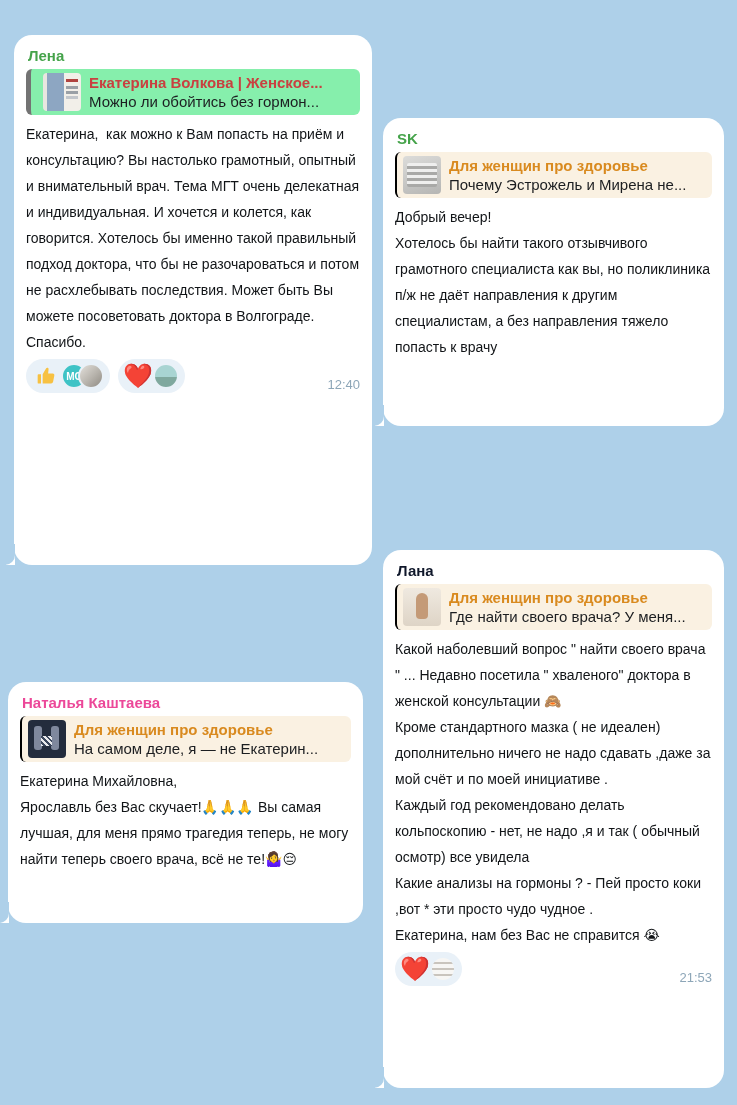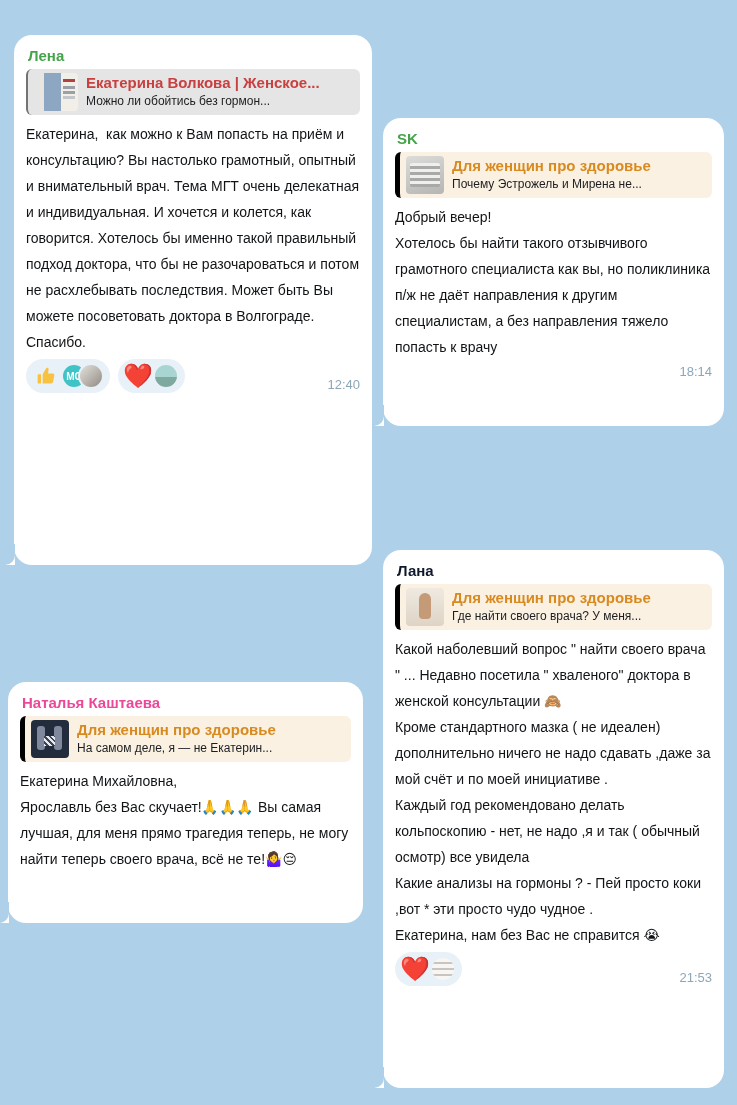--- a/index.html
+++ b/index.html
@@ -33,22 +33,22 @@
   .sender[data-color="green"]{color:#45a34a;}
   .sender[data-color="blue"]{color:#0f172a;}
   .sender[data-color="purple"]{color:#ec4899;}
   .quote{
     display:flex;align-items:center;
     border-radius:6px;
     padding:4px 8px 4px 6px;
     margin:0 0 6px 0;
     overflow:hidden;
   }
-  .quote[data-theme="red"]{background:#e5e5e5;border-left:2px solid #737373;padding-left:12px;}
-  .quote[data-theme="orange"]{background:#faf1e2;border-left:5px solid #000000;}
+  .quote[data-theme="red"]{background:#86efac;border-left:5px solid #737373;padding-left:12px;}
+  .quote[data-theme="orange"]{background:#faf1e2;border-left:2px solid #000000;}
   .qthumb{
     flex:0 0 38px;width:38px;height:38px;border-radius:4px;margin-right:8px;
     position:relative;overflow:hidden;background:#ddd;
   }
   .qthumb[data-thumb="doctor-card"]{background:linear-gradient(90deg,#e9e6e0 0 10%,#8da6c2 10% 55%,#f2efe9 55% 100%);}
   .qthumb[data-thumb="doctor-card"]::before{
     content:'';position:absolute;right:3px;top:6px;width:12px;height:3px;background:#b0433f;
     box-shadow:0 7px 0 #9aa0a6,0 12px 0 #9aa0a6,0 17px 0 #c2c6cb;
   }
   .qthumb[data-thumb="package"]{background:linear-gradient(160deg,#dcdcda,#b5b5b3);}
@@ -72,21 +72,21 @@
     background:repeating-linear-gradient(45deg,#e8e9ec 0 2px,#3a465c 2px 4px);
   }
   .qtext{min-width:0;}
   .qtitle{
     font-size:15px;font-weight:bold;line-height:19px;
     white-space:nowrap;overflow:hidden;
   }
   .quote[data-theme="red"] .qtitle{color:#c94040;}
   .quote[data-theme="orange"] .qtitle{color:#d98a1f;}
   .qsnippet{
-    font-size:12px;color:#1c1e21;line-height:19px;
+    font-size:15px;color:#1c1e21;line-height:19px;
     white-space:nowrap;overflow:hidden;
   }
   .mtext{
     font-size:14px;line-height:26px;color:#111417;
     white-space:pre-wrap;word-wrap:break-word;
   }
   .footer{
     display:flex;justify-content:space-between;align-items:flex-end;margin-top:4px;min-height:16px;
   }
   .reactions{display:flex;gap:8px;}
@@ -153,23 +153,20 @@
     <div class="sender" data-color="green">SK</div>
     <div class="quote" data-theme="orange">
       <div class="qthumb" data-thumb="package"></div>
       <div class="qtext">
         <div class="qtitle">Для женщин про здоровье</div>
         <div class="qsnippet">Почему Эстрожель и Мирена не...</div>
       </div>
     </div>
     <div class="mtext">Добрый вечер!
 Хотелось бы найти такого отзывчивого грамотного специалиста как вы, но поликлиника п/ж не даёт направления к другим специалистам, а без направления тяжело попасть к врачу</div>
-    <div class="footer">
-      <div class="time">18:14</div>
-    </div>
   </div>
 
   <div class="bubble" style="left:383px;top:550px;width:341px;min-height:538px;">
     <div class="sender" data-color="blue">Лана</div>
     <div class="quote" data-theme="orange">
       <div class="qthumb" data-thumb="person-back"></div>
       <div class="qtext">
         <div class="qtitle">Для женщин про здоровье</div>
         <div class="qsnippet">Где найти своего врача? У меня...</div>
       </div>

